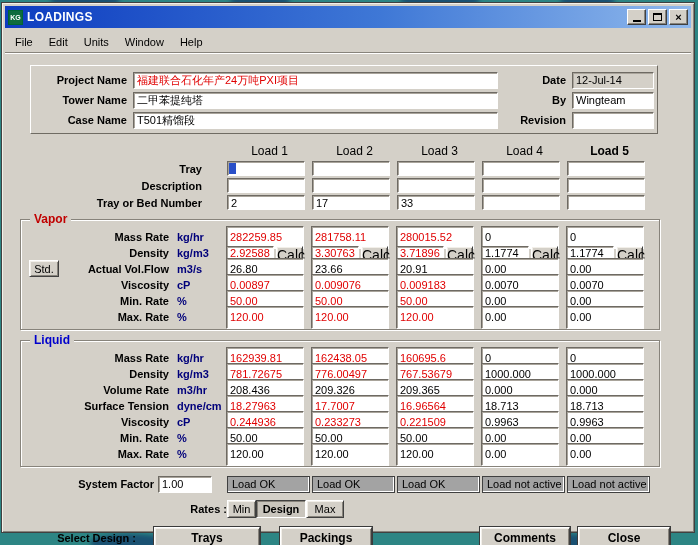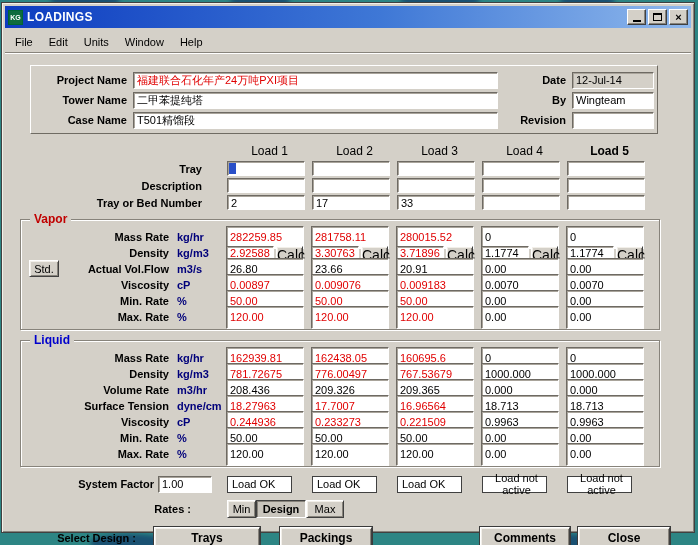--- a/index.html
+++ b/index.html
@@ -75,24 +75,24 @@
          color:#000; cursor:default; padding:0; }
   .calc { width:27px; height:15px; font-size:14px; margin-left:2px; }
   .std-btn { position:absolute; left:8px; top:-1px; width:30px; height:17px; }
   .pressed { border-color:#404040 #fff #fff #404040; box-shadow:inset 1px 1px 0 #87837b; background:#c9c5bd; font-weight:bold; }
 
   
   .sysrow { margin-top:7px; height:20px; }
   .sf-lbl { width:134px; text-align:right; font-weight:bold; }
   .sf-field { width:54px; margin-left:4px; height:17px; }
   .sf-pad { width:15px; }
-  .status { width:65px; height:17px; background:#ffffff; border:1px solid #404040;
-            box-shadow:inset -1px -1px 0 #fff; display:flex; align-items:center; padding-left:4px;text-align:center; }
+  .status { width:83px; height:17px; background:#a3a3a3; border:1px solid #404040;
+            box-shadow:inset -1px -1px 0 #fff; display:flex; align-items:center; padding-left:4px; }
   .ratesrow { margin-top:5px; height:19px; }
-  .rates-lbl { padding-right:36px; }
+  .rates-lbl { padding-right:0; }
   .rbtn { height:18px; }
   .rbtn-min { width:29px; }
   .rbtn-design { width:50px; }
   .rbtn-max { width:38px; }
 
   .bottomrow { display:flex; align-items:center; margin-top:8px; padding:0 24px 0 28px; height:24px; }
   .sd-lbl { width:112px; text-align:right; font-weight:bold; padding-right:6px; }
   .big { height:22px; font-size:12px; font-weight:bold; outline:1px solid #3a3a3a; }
   .btn-trays { width:106px; margin-left:12px; }
   .btn-packings { width:92px; margin-left:20px; }

